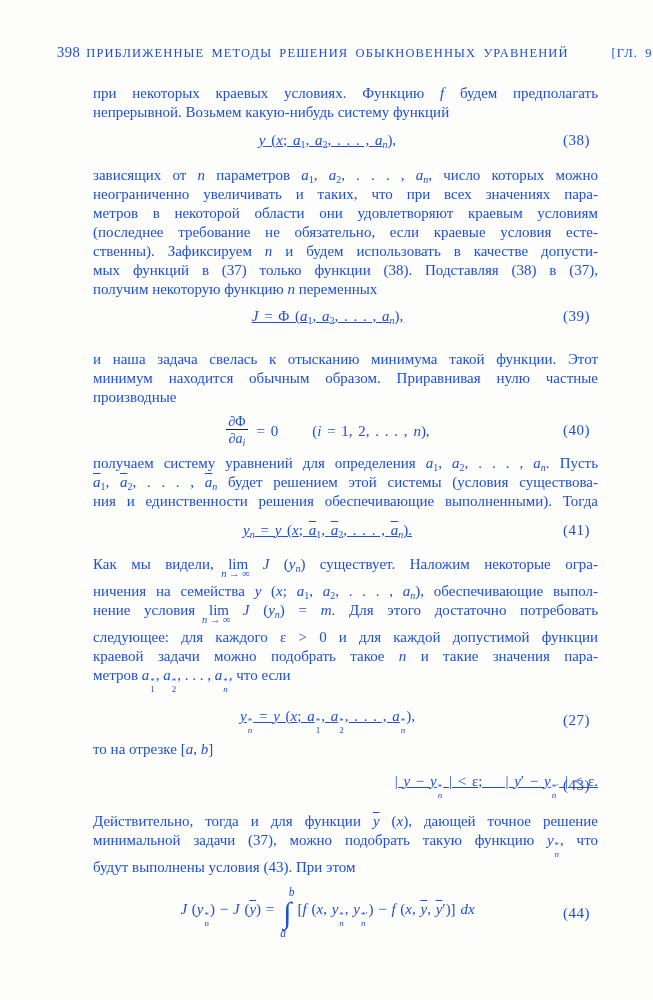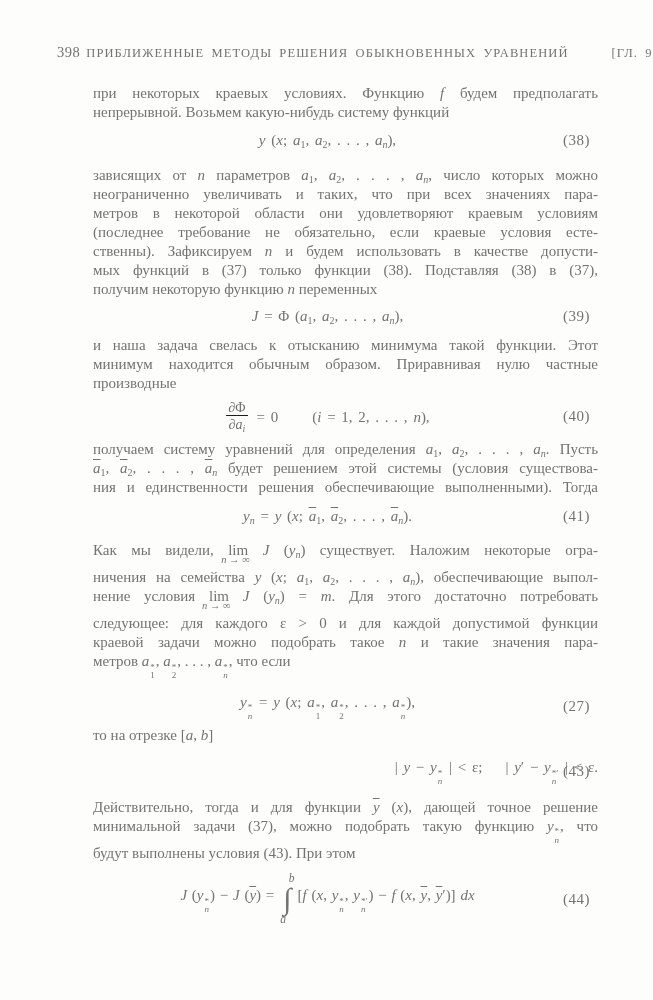--- a/index.html
+++ b/index.html
@@ -1,18 +1,18 @@
 <!DOCTYPE html>
 <html><head>
 <meta charset="utf-8">
 <style>
   html,body{margin:0;padding:0;background:#ffffff;}
   .page{
     width:653px;height:1000px;box-sizing:border-box;position:relative;overflow:hidden;
-    background:#fdfdfc;color:#737373;
+    background:#fdfdfc;color:#1d4ed8;
     font-family:"Liberation Serif","DejaVu Serif",serif;
     font-size:15px;
     padding:44px 55px 0 57px;
   }
   
   .runhead{
     display:flex;align-items:baseline;justify-content:space-between;
     font-size:12.5px;letter-spacing:1.1px;word-spacing:3px;white-space:nowrap;
     margin-bottom:23px;
   }
@@ -38,27 +38,27 @@
     margin-left:1px;margin-right:1px;font-style:normal;
   }
   
   .lim{position:relative;}
   .lim-sub{
     position:absolute;left:-7px;top:13px;
     font-size:10.5px;line-height:10px;white-space:nowrap;letter-spacing:0;
   }
   
   .eq{position:relative;text-align:center;line-height:20px;margin:9px 0 13px;}
-  .eq .body{white-space:nowrap;word-spacing:2px;}
+  .eq .body{white-space:nowrap;word-spacing:2px;text-decoration:underline;}
   .eq-num{
     position:absolute;right:8px;top:50%;transform:translateY(-50%);
     font-style:normal;letter-spacing:.5px;
   }
   .eq38{margin:8px 0 16px;}
-  .eq39{margin:7px 0 10px;}
+  .eq39{margin:7px 0 24px;}
   .eq40{margin:4px 0 6px;}
   .eq41{margin:9px 0 15px;}
   .eq42{margin:12px 0 6px;}
   .eq43{margin:12px 0 12px;text-align:right;}
   .eq44{margin:10px 0 0;}
   
   .body40{display:inline-flex;align-items:center;gap:8px;white-space:nowrap;word-spacing:2px;}
   .frac{display:inline-flex;flex-direction:column;align-items:center;font-size:14px;line-height:15px;}
   .fn{display:block;padding:0 3px;}
   .fd{display:block;border-top:1px solid #1d1d1d;padding:1px 3px 0;}

